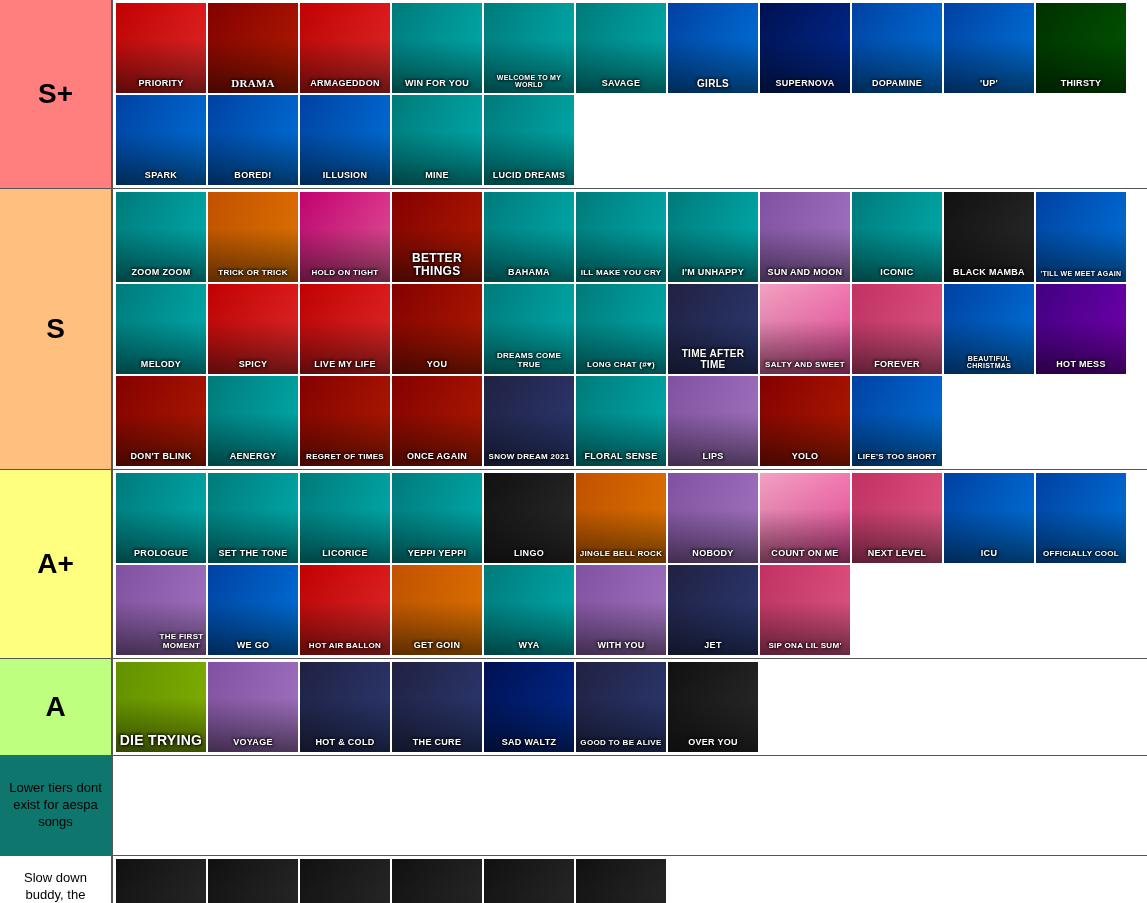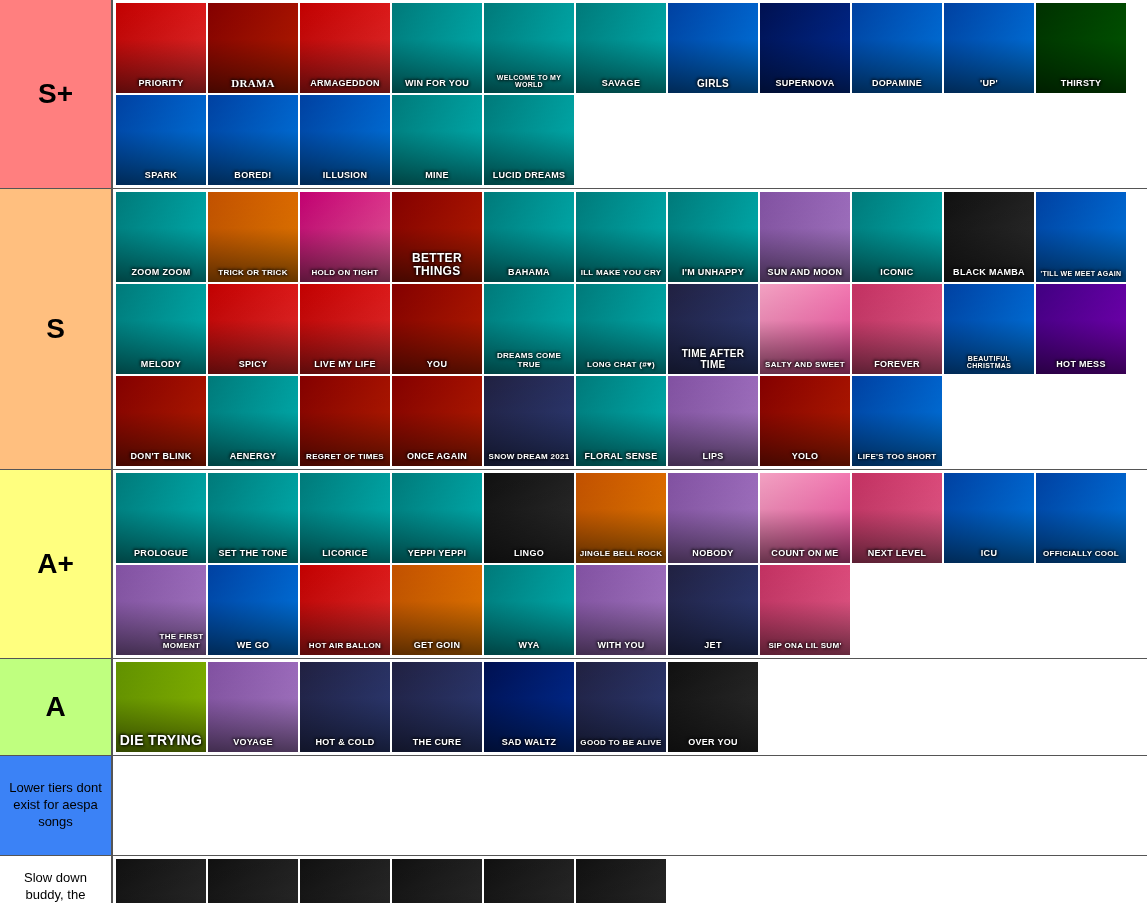--- a/index.html
+++ b/index.html
@@ -396,21 +396,21 @@
           <div style="position: absolute; inset: 0px; background: linear-gradient(to top, rgba(0, 0, 0, 0.6) 0%, rgba(0, 0, 0, 0.1) 60%, rgba(0, 0, 0, 0.05) 100%); z-index: 1;"></div>
           <div class="album-title" style="font-size: 8px;">GOOD TO BE ALIVE</div>
         </div>
         <div class="album-card bg-black">
           <div style="position: absolute; inset: 0px; background: linear-gradient(to top, rgba(0, 0, 0, 0.6) 0%, rgba(0, 0, 0, 0.1) 60%, rgba(0, 0, 0, 0.05) 100%); z-index: 1;"></div>
           <div class="album-title" style="font-size: 9px;">OVER YOU</div>
         </div>
       </div>
     </div>
     <div class="tier-row" style="min-height: 100px;">
-      <div class="tier-label" style="background-color: #3b82f6; font-size: 13px; font-weight: normal; line-height: 1.3;">Lower tiers dont exist for aespa songs</div>
+      <div class="tier-label" style="background-color: #0f766e; font-size: 13px; font-weight: normal; line-height: 1.3;">Lower tiers dont exist for aespa songs</div>
       <div class="tier-content"></div>
     </div>
     <div class="tier-row">
       <div class="tier-label" style="background-color: rgb(255, 255, 255); font-size: 13px; font-weight: normal; line-height: 1.3;">Slow down buddy, the songs arent out yet.</div>
       <div class="tier-content">
         <div class="album-card bg-black">
           <div style="position: absolute; inset: 0px; background: linear-gradient(to top, rgba(0, 0, 0, 0.6) 0%, rgba(0, 0, 0, 0.1) 60%, rgba(0, 0, 0, 0.05) 100%); z-index: 1;"></div>
         </div>
         <div class="album-card bg-black">
           <div style="position: absolute; inset: 0px; background: linear-gradient(to top, rgba(0, 0, 0, 0.6) 0%, rgba(0, 0, 0, 0.1) 60%, rgba(0, 0, 0, 0.05) 100%); z-index: 1;"></div>

